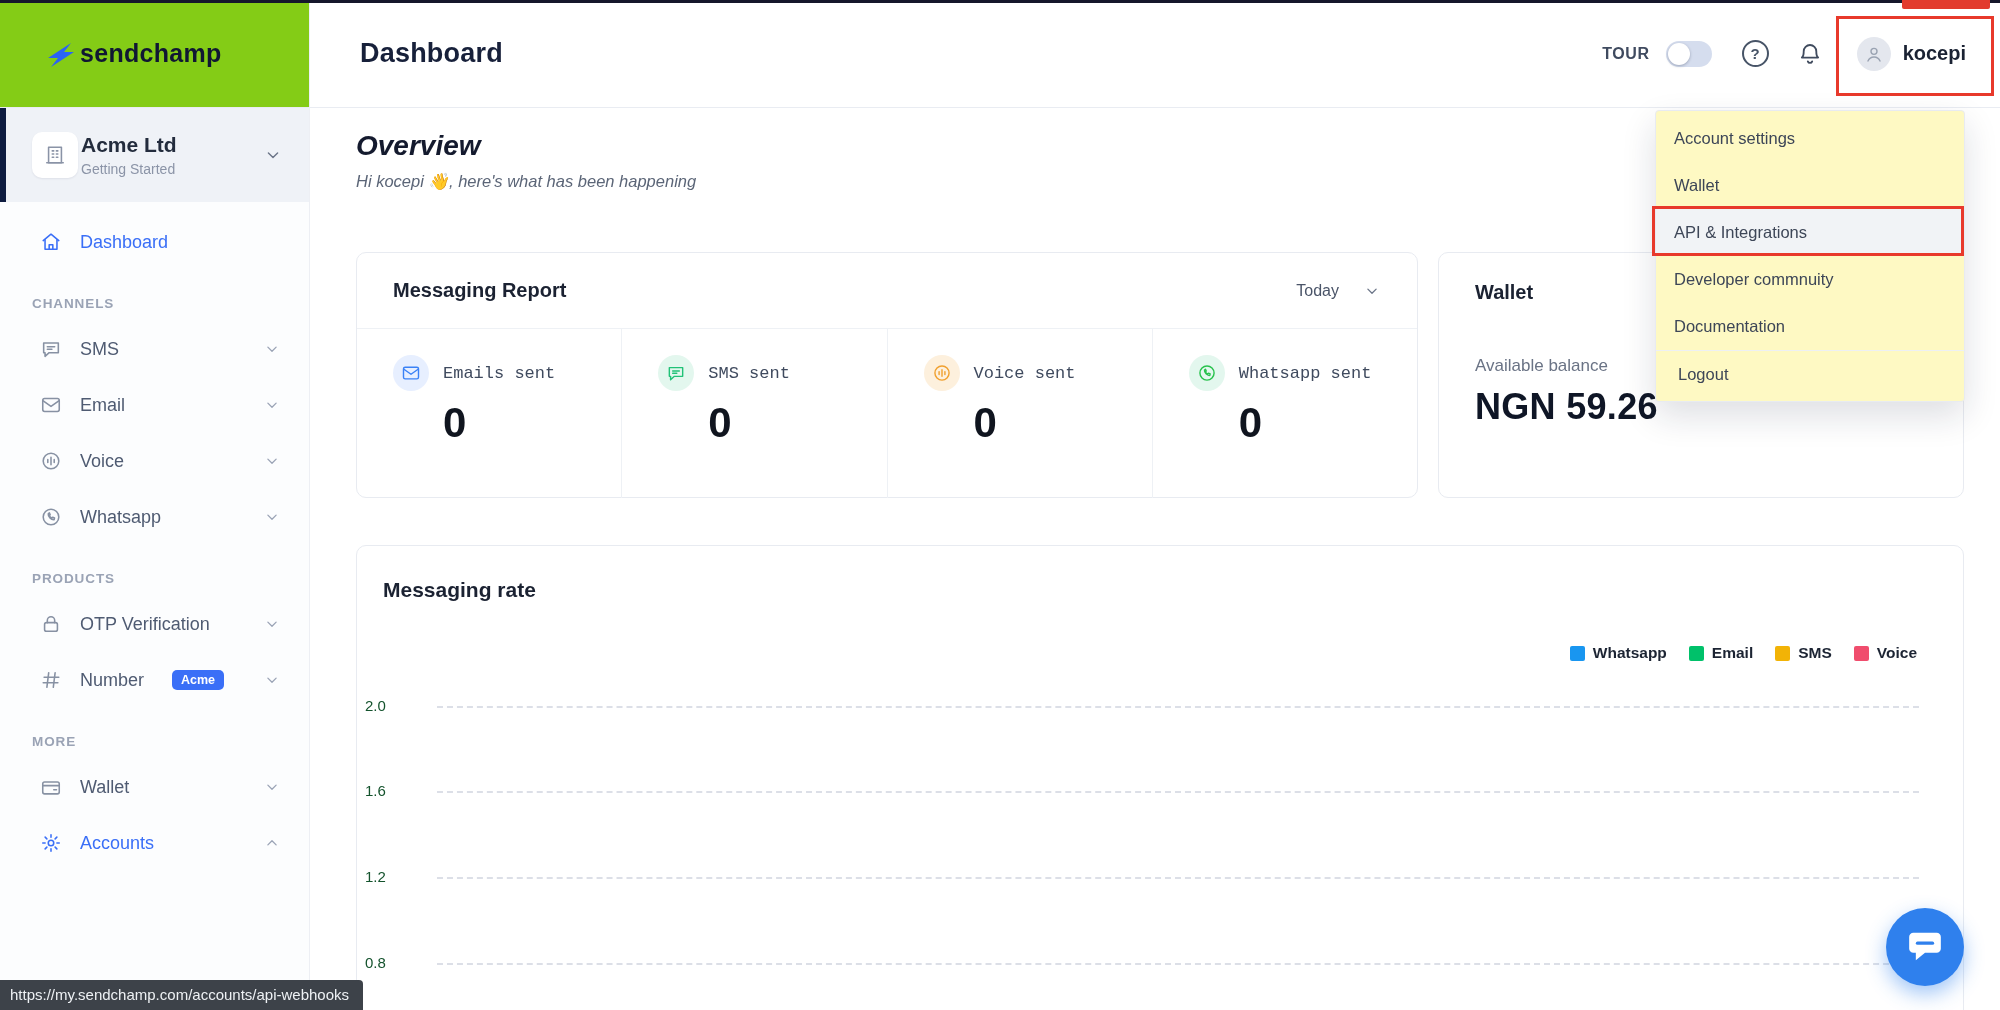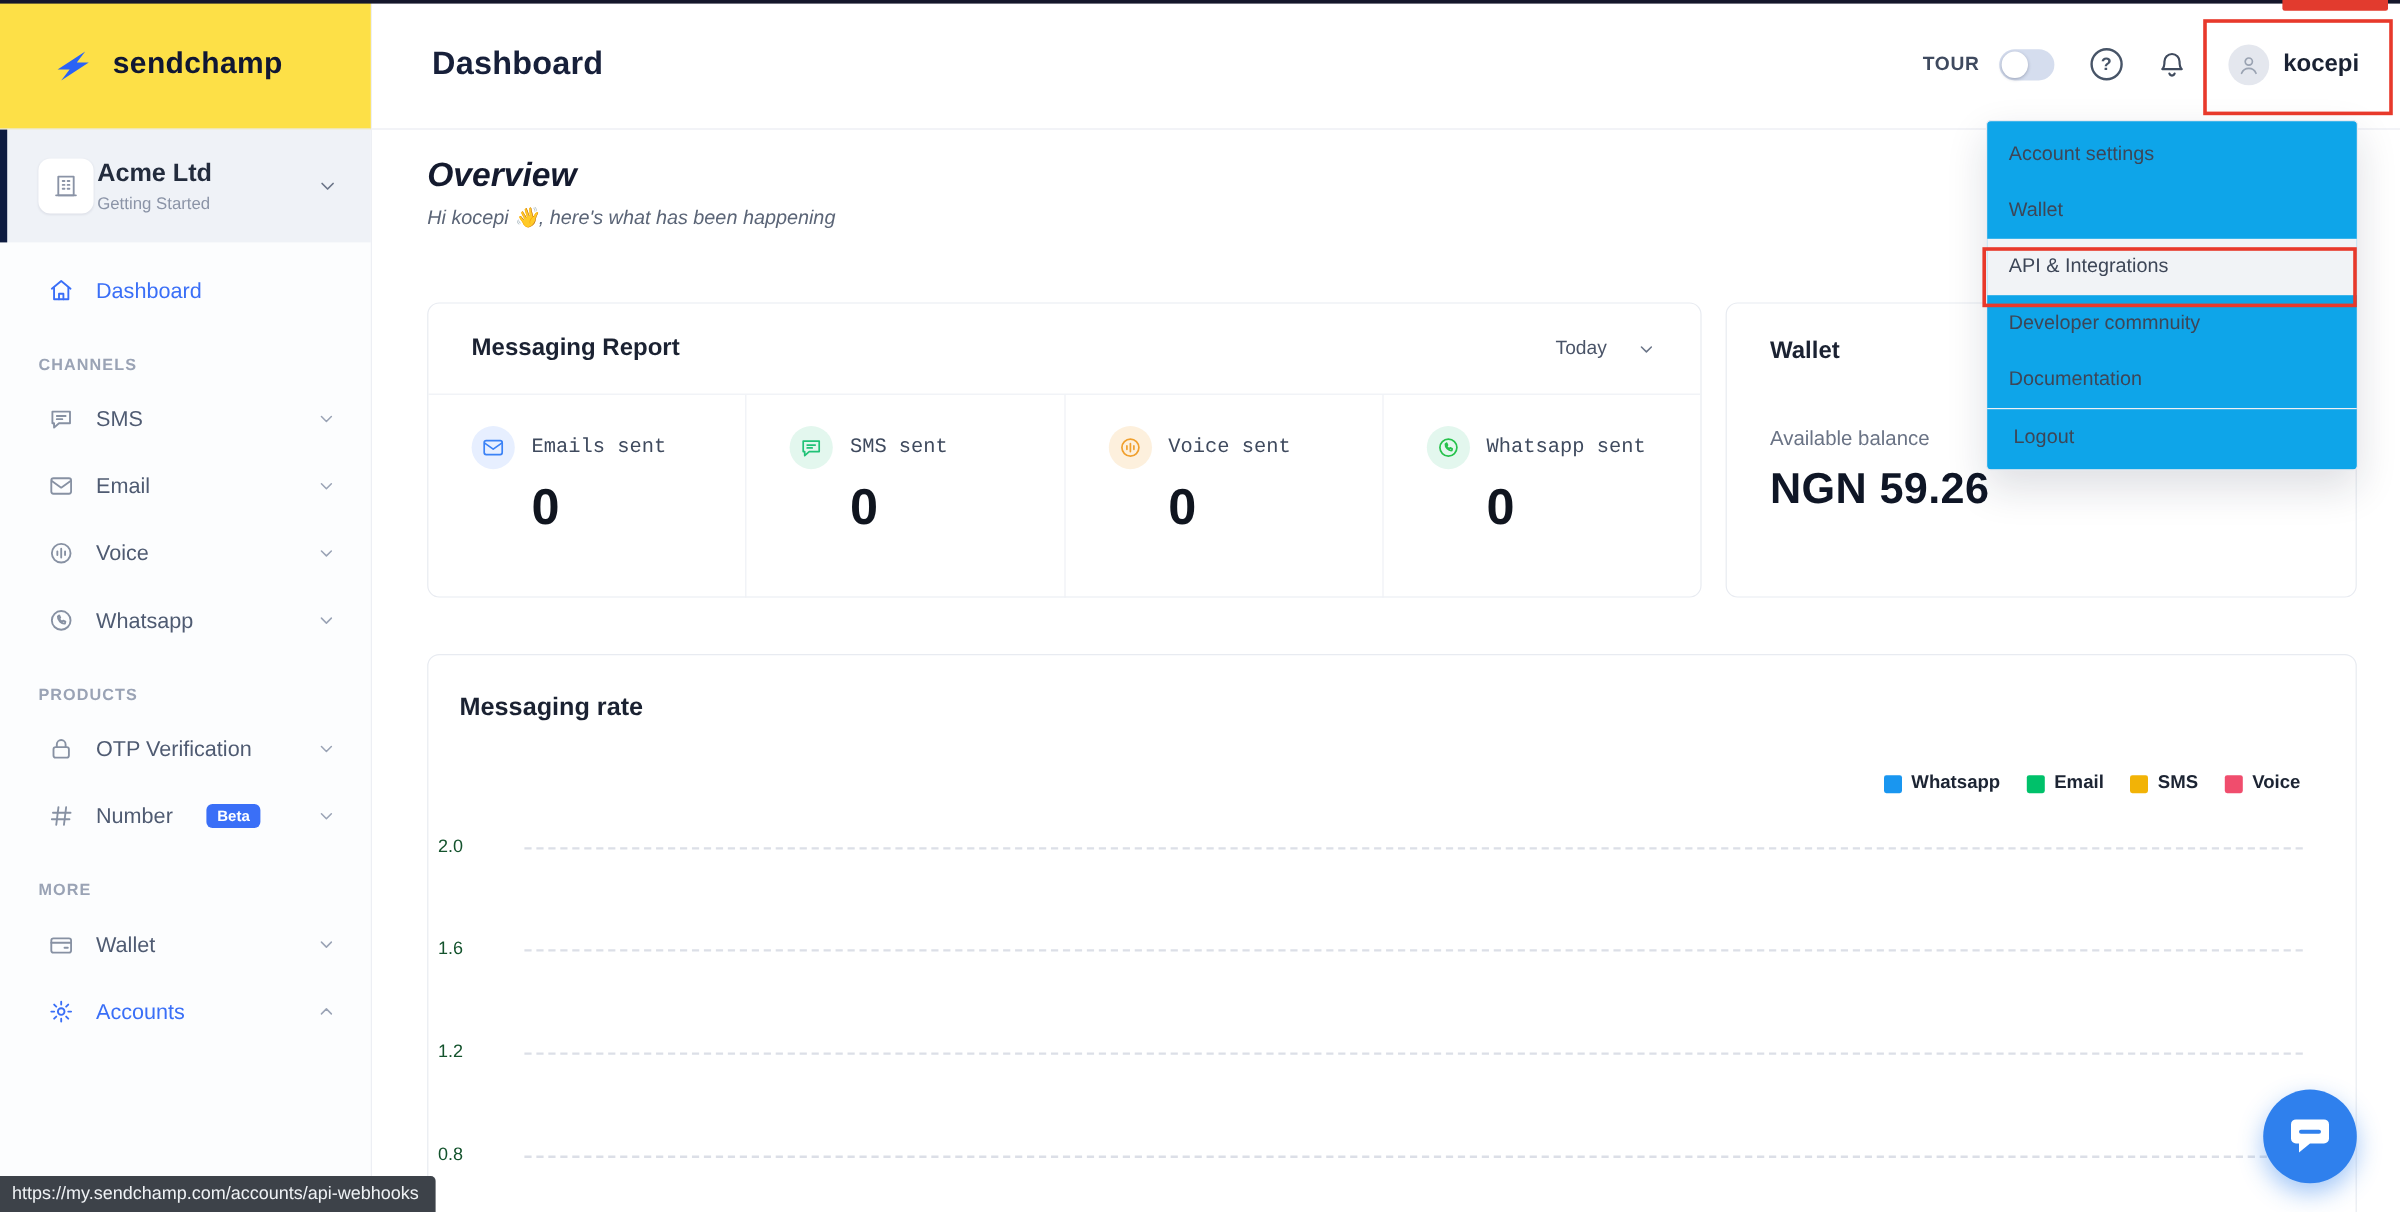--- a/index.html
+++ b/index.html
@@ -13,21 +13,21 @@
 
   
   .ic { fill:none; stroke:currentColor; stroke-width:1.7; stroke-linecap:round; stroke-linejoin:round; flex:none; }
   .ic18 { width:18px; height:18px; }
   .ic20 { width:20px; height:20px; }
   .ic22 { width:22px; height:22px; }
   .ic26 { width:26px; height:26px; }
 
   
   .sidebar { position:absolute; left:0; top:0; width:310px; height:100%; background:#fcfdfe; border-right:1px solid #edeff4; z-index:5; }
-  .logo-area { height:108px; display:flex; align-items:center; gap:14px; padding-left:40px; background:#fde047; border-bottom:1px solid #e9ecf2; }
+  .logo-area { height:108px; display:flex; align-items:center; padding-left:40px; background:#84cc16; border-bottom:1px solid #e9ecf2; }
   .logo-text { font-size:25px; font-weight:600; color:#101733; letter-spacing:.3px; }
   .workspace { height:94px; background:#eff2f7; border-left:6px solid #0e1c40; display:flex; align-items:center; gap:3px; padding:0 26px 0 26px; }
   .ws-tile { width:46px; height:46px; background:#ffffff; border-radius:10px; display:flex; align-items:center; justify-content:center; color:#8a93a6; box-shadow:0 1px 2px rgba(20,30,60,.08); }
   .ws-name { font-size:21px; font-weight:600; color:#232c3d; }
   .ws-sub { font-size:14px; color:#8b94a7; margin-top:4px; }
   .ws-chev { margin-left:auto; color:#6b7588; }
   .nav { padding-top:12px; }
   .nav-item { display:flex; align-items:center; gap:18px; height:56px; padding:0 28px 0 40px; font-size:18px; color:#4f5b72; cursor:pointer; }
   .nav-item .nav-ic { color:#8791a3; }
   .nav-item .chev { margin-left:auto; color:#9aa3b5; }
@@ -84,21 +84,21 @@
   .chart-title { position:absolute; left:26px; top:32px; font-size:21px; font-weight:600; color:#1b2232; }
   .legend { position:absolute; right:46px; top:98px; display:flex; align-items:center; gap:22px; }
   .legend-item { display:flex; align-items:center; gap:8px; }
   .swatch { width:15px; height:15px; border-radius:2px; background:#ccc; }
   .legend-label { font-size:15.5px; font-weight:600; color:#1c2433; }
   .tick { position:absolute; left:8px; width:60px; text-align:left; font-size:15px; color:#14532d; }
   .gridline { position:absolute; left:80px; right:44px; border-top:2px dashed #dcdfe7; }
   .t0{top:151px}.g0{top:160px}.t1{top:236px}.g1{top:245px}.t2{top:322px}.g2{top:331px}.t3{top:408px}.g3{top:417px}
 
   
-  .user-menu { position:absolute; left:1655px; top:100px; width:310px; background:#0ea5e9; border:1px solid #e8ebf1; border-radius:4px; box-shadow:0 14px 34px rgba(20,30,60,.14); padding:4px 0; z-index:50; }
+  .user-menu { position:absolute; left:1655px; top:110px; width:310px; background:#fef9c3; border:1px solid #e8ebf1; border-radius:4px; box-shadow:0 14px 34px rgba(20,30,60,.14); padding:4px 0; z-index:50; }
   .menu-item { height:47px; display:flex; align-items:center; padding-left:18px; font-size:16.5px; color:#3d4657; cursor:pointer; }
   .menu-item.highlighted { background:#f1f3f6; }
   .menu-item.logout { border-top:1px solid #edf0f4; padding-left:22px; }
 
   
   .annotation { position:absolute; border:3px solid #e8392b; z-index:56; pointer-events:none; }
   .ann-avatar { left:1836px; top:16px; width:158px; height:80px; }
   .ann-api { left:1652px; top:206px; width:312px; height:50px; }
 
   
@@ -264,21 +264,21 @@
         <span class="nav-label">OTP Verification</span>
         <svg class="ic ic18 chev">
             <use href="#i-chev-down"></use>
           </svg>
       </div>
       <div class="nav-item">
         <svg class="ic ic22 nav-ic">
             <use href="#i-hash"></use>
           </svg>
         <span class="nav-label">Number</span>
-        <span class="beta">Beta</span>
+        <span class="beta">Acme</span>
         <svg class="ic ic18 chev">
             <use href="#i-chev-down"></use>
           </svg>
       </div>
 
       <div class="section-label">MORE</div>
 
       <div class="nav-item">
         <svg class="ic ic22 nav-ic">
             <use href="#i-wallet"></use>

